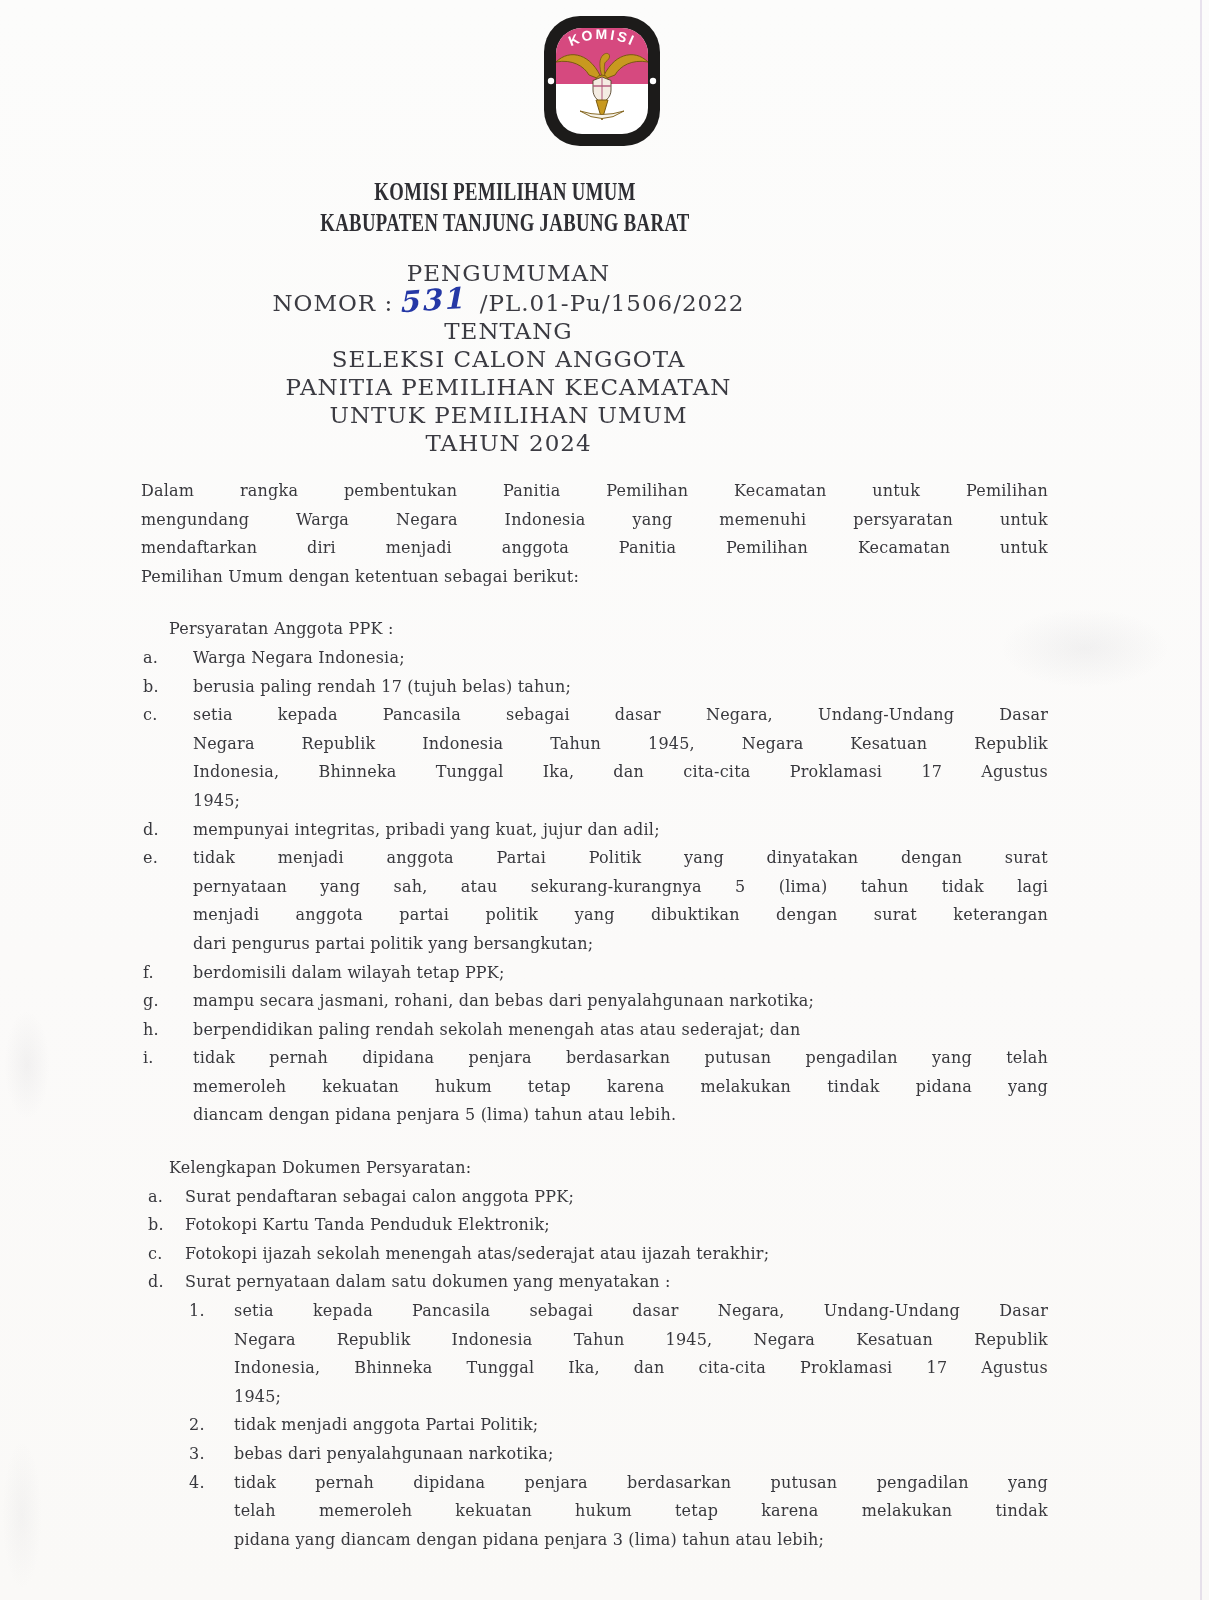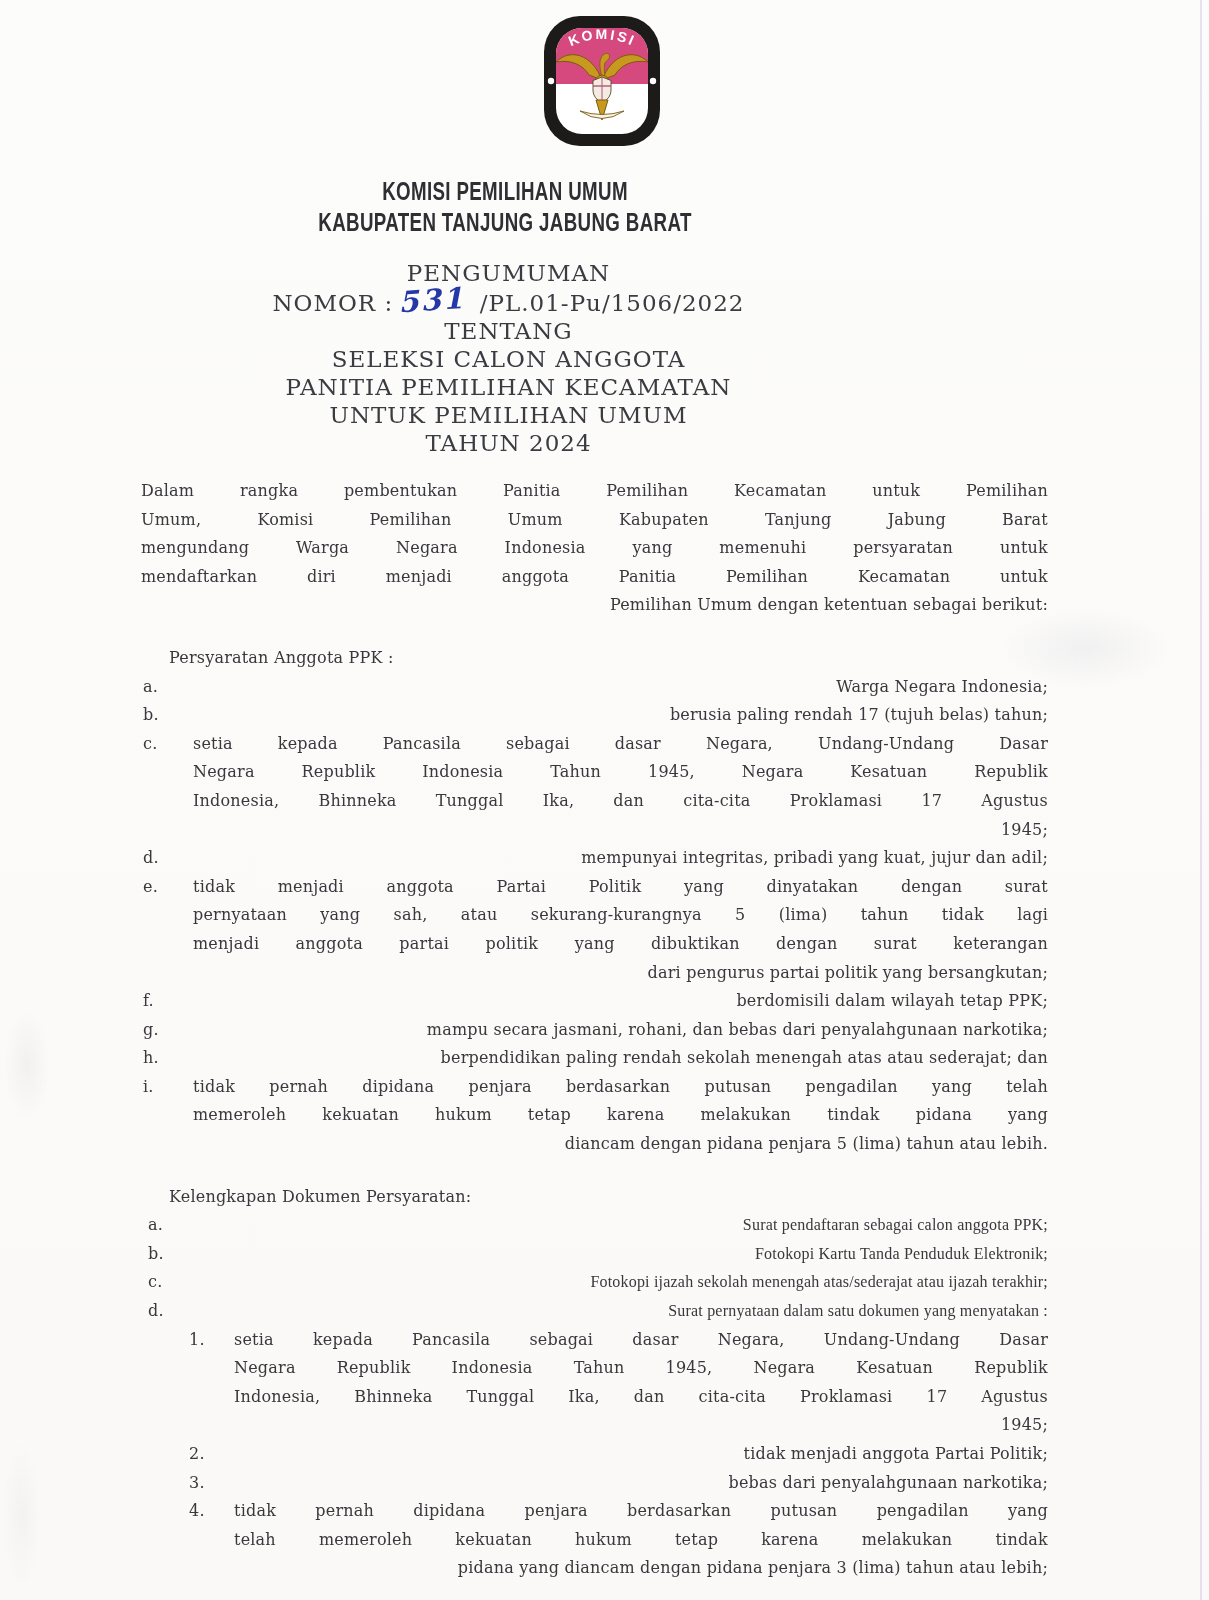--- a/index.html
+++ b/index.html
@@ -21,45 +21,45 @@
   .smudge-b { position:absolute; left:4px; top:1010px; width:46px; height:110px;
     background:radial-gradient(ellipse at center, rgba(120,120,132,0.07), rgba(120,120,132,0) 70%); }
   .smudge-c { position:absolute; left:2px; top:1440px; width:40px; height:150px;
     background:radial-gradient(ellipse at center, rgba(130,130,140,0.06), rgba(130,130,140,0) 70%); }
 
   
   .logo-wrap { position:absolute; left:542px; top:14px; width:120px; height:134px; }
 
   
   .org-header { position:absolute; top:176px; left:0; width:1010px; text-align:center;
-    font-family:Liberation Sans, sans-serif; font-weight:bold; color:#2e2e33; }
+    font-family:Liberation Serif, serif; font-weight:bold; color:#2e2e33; }
   .org-header .hline { font-size:26px; line-height:31px; transform:scaleX(0.72); transform-origin:50% 50%; letter-spacing:0.5px; }
 
   
   .title-block { position:absolute; top:259px; left:0; width:1017px; text-align:center;
     font-size:23px; line-height:28px; letter-spacing:1px; color:#3b3b42; }
   .nomor-row { display:flex; justify-content:center; align-items:baseline; }
   .hand-number { font-size:29px; font-weight:bold; font-style:italic;
     letter-spacing:2px; transform:rotate(-4deg) skewX(-4deg); display:inline-block;
     position:relative; top:-1px; margin:0 12px 0 8px; }
 
   
   .content { position:absolute; left:141px; top:477px; width:907px;
     font-size:16px; line-height:28.6px; letter-spacing:0.2px; }
   .jl { text-align:justify; text-align-last:justify; }
-  .ll { text-align:right; }
+  .ll { text-align:left; }
   .sect-gap { height:24px; }
   .sect-heading { text-align:left;margin-left:28px; }
 
   .li { position:relative; }
   .li .mk { position:absolute; top:0; text-align:left; }
   .req-item .mk { left:2px; }
   .req-item .lt { margin-left:52px; }
   .doc-item .mk { left:7px; }
-  .doc-item .lt { margin-left:44px;font-family:Liberation Serif, serif; }
+  .doc-item .lt { margin-left:44px; }
   .sub-list { margin-left:48px; }
   .sub-item .mk { left:0; }
   .sub-item .lt { margin-left:45px; }
 </style>
 </head>
 <body>
 
 <div class="page">
 
   <div class="scan-edge-line"></div>
@@ -118,21 +118,20 @@
     <div>SELEKSI CALON ANGGOTA</div>
     <div>PANITIA PEMILIHAN KECAMATAN</div>
     <div>UNTUK PEMILIHAN UMUM</div>
     <div>TAHUN 2024</div>
   </div>
 
   <div class="content">
 
     <div>
       <div class="jl">Dalam rangka pembentukan Panitia Pemilihan Kecamatan untuk Pemilihan</div>
-      <div class="jl">Umum, Komisi Pemilihan Umum Kabupaten Tanjung Jabung Barat</div>
       <div class="jl">mengundang Warga Negara Indonesia yang memenuhi persyaratan untuk</div>
       <div class="jl">mendaftarkan diri menjadi anggota Panitia Pemilihan Kecamatan untuk</div>
       <div class="ll">Pemilihan Umum dengan ketentuan sebagai berikut:</div>
     </div>
 
     <div class="sect-gap"></div>
 
     <div class="sect-heading">Persyaratan Anggota PPK :</div>
     <div>
 

